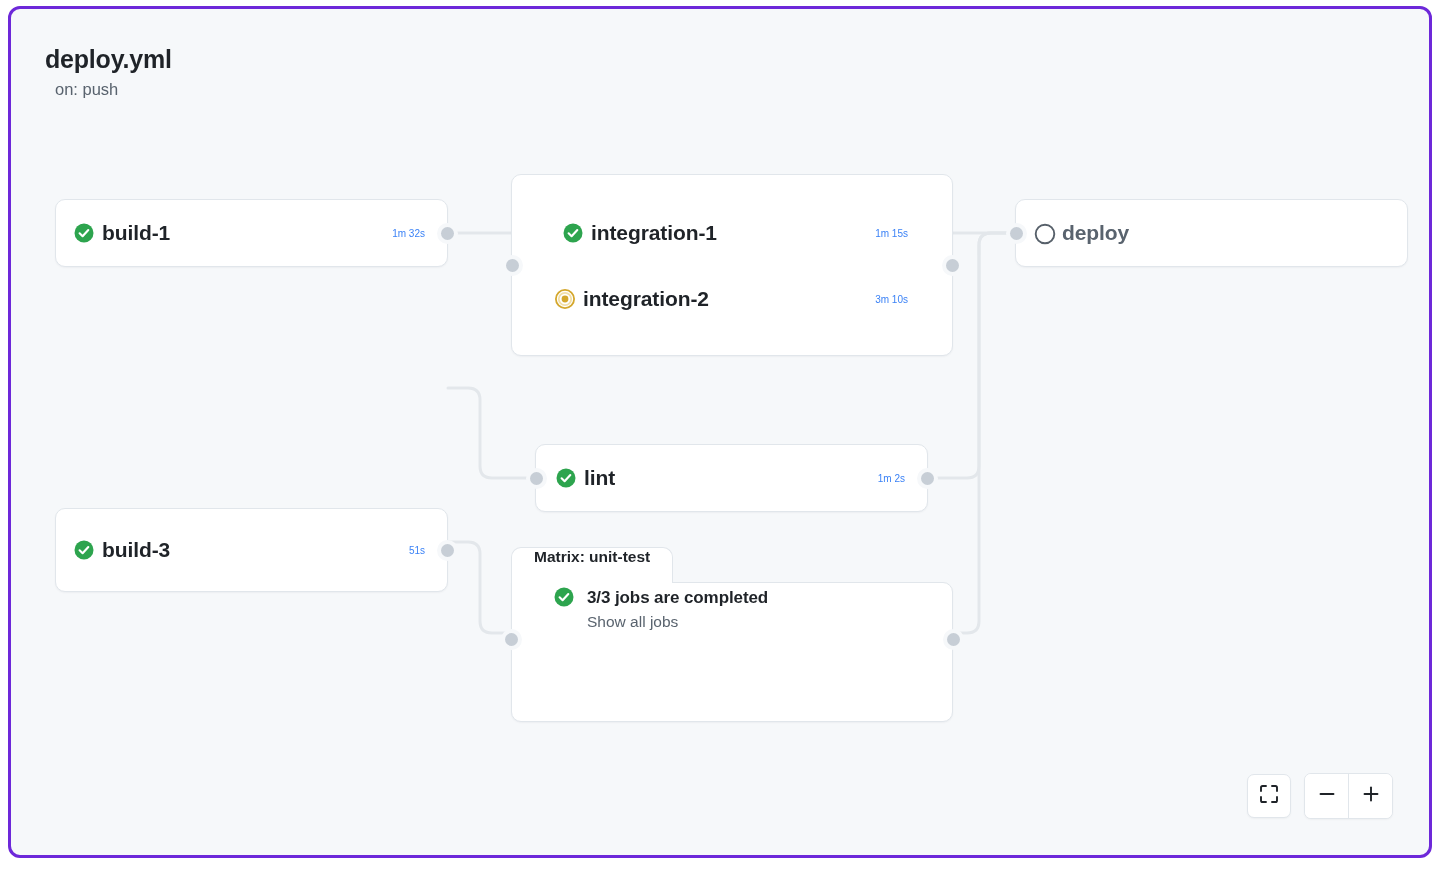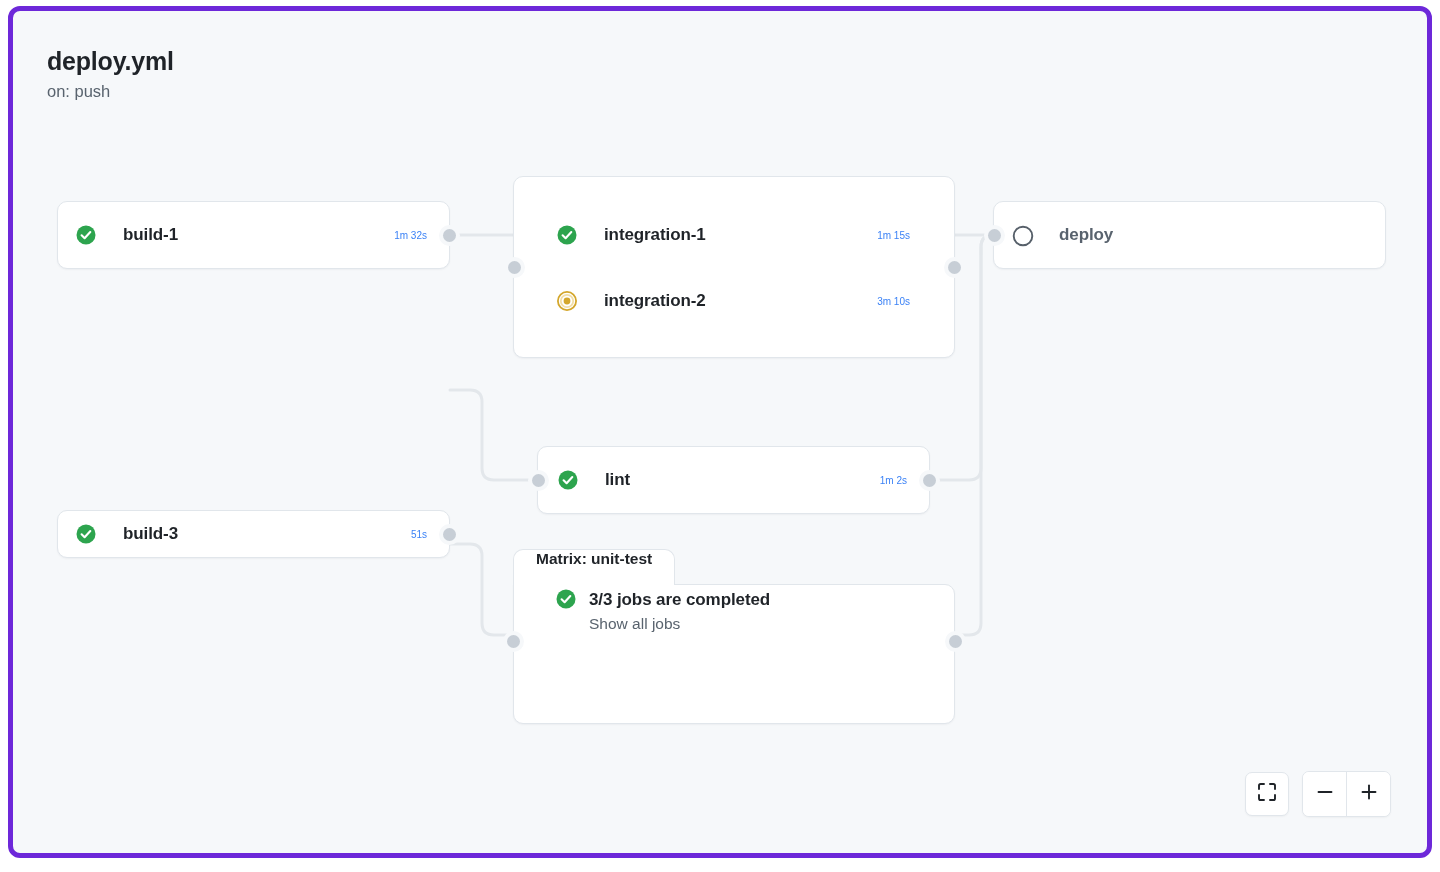--- a/index.html
+++ b/index.html
@@ -14,21 +14,21 @@
     -webkit-font-smoothing: antialiased;
   }
 
   #canvas {
     position: absolute;
     left: 8px;
     top: 6px;
     width: 1424px;
     height: 852px;
     background: #f6f8fa;
-    border: 5px solid #6d28d9;
+    border: 3px solid #6d28d9;
     border-radius: 12px;
     box-sizing: border-box;
     overflow: hidden;
   }
 
   
   #wf-header {
     position: absolute;
     left: 34px;
     top: 36px;
@@ -38,20 +38,21 @@
     font-weight: 700;
     color: #1f2328;
     letter-spacing: -0.2px;
     line-height: 1.15;
   }
   #wf-trigger {
     font-size: 16.5px;
     color: #59636e;
     margin-top: 6px;
     line-height: 1.2;
+    margin-left: 10px;
   }
 
   
   #edges {
     position: absolute;
     left: 0; top: 0;
     width: 1424px;
     height: 852px;
     pointer-events: none;
   }
@@ -67,24 +68,24 @@
   }
 
   .job-row {
     display: flex;
     align-items: center;
     height: 34px;
     padding: 0 22px 0 18px;
     box-sizing: border-box;
   }
   .job-name {
-    font-size: 17px;
+    font-size: 21px;
     font-weight: 700;
     color: #1f2328;
-    margin-left: 27px;
+    margin-left: 8px;
     letter-spacing: -0.1px;
     white-space: nowrap;
   }
   .job-name.pending {
     color: #59636e;
   }
   .job-time {
     margin-left: auto;
     font-size: 10px;
     color: #3b82f6;
@@ -110,31 +111,31 @@
     top: 50%;
     margin-top: -6.5px;
     box-shadow: 0 0 0 4px #f6f8fa;
   }
   .pin.left  { left: -6.5px; }
   .pin.right { right: -6.5px; }
 
   
   #node-build-1 { left: 44px;  top: 190px; width: 393px; height: 68px; }
   #node-build-2 { left: 44px;  top: 345px; width: 393px; height: 68px; }
-  #node-build-3 { left: 44px;  top: 499px; width: 393px; height: 48px; }
+  #node-build-3 { left: 44px;  top: 499px; width: 393px; height: 84px; }
 
   #node-integration { left: 500px; top: 165px; width: 442px; height: 182px; }
   #node-integration .job-row { padding-left: 43px; padding-right: 44px; }
-  #node-integration #row-integration-1 { position: absolute; left: 0; right: 0; top: 41px; text-align: right; }
+  #node-integration #row-integration-1 { position: absolute; left: 8px; right: 0; top: 41px; text-align: right; }
   #node-integration #row-integration-2 { position: absolute; left: 0; right: 0; top: 107px; }
 
   #node-lint { left: 524px; top: 435px; width: 393px; height: 68px; }
   #node-lint .job-row { padding-left: 20px; padding-right: 22px; }
 
-  #node-deploy { left: 980px; top: 190px; width: 393px; height: 68px; }
+  #node-deploy { left: 1004px; top: 190px; width: 393px; height: 68px; }
   #node-deploy .job-row { padding-left: 18px; }
 
   
   #node-matrix {
     position: absolute;
     left: 500px;
     top: 538px;
     width: 442px;
     height: 175px;
   }

